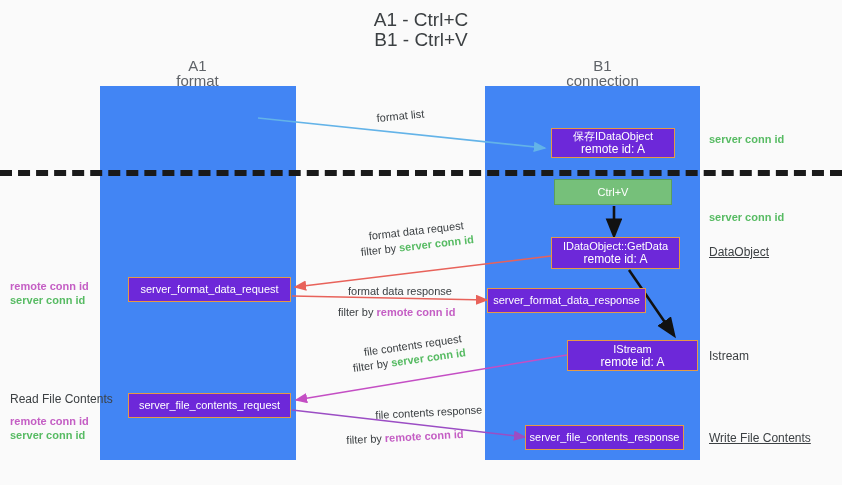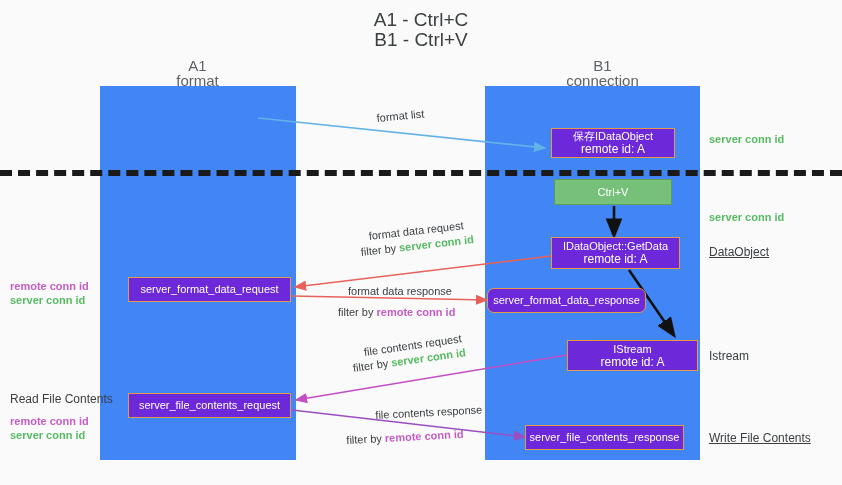--- a/index.html
+++ b/index.html
@@ -133,21 +133,21 @@
 
   <div class="box green" style="left:554px;top:179px;width:118px;height:26px;">
     <div>Ctrl+V</div>
   </div>
 
   <div class="box orange" style="left:551px;top:237px;width:129px;height:32px;">
     <div>IDataObject::GetData</div>
     <div class="l2">remote id: A</div>
   </div>
 
-  <div class="box orange" style="left:487px;top:288px;width:159px;height:25px;border-radius:7px;">
+  <div class="box orange" style="left:487px;top:288px;width:159px;height:25px;">
     <div>server_format_data_response</div>
   </div>
 
   <div class="box orange" style="left:567px;top:340px;width:131px;height:31px;">
     <div>IStream</div>
     <div class="l2">remote id: A</div>
   </div>
 
   <div class="box orange" style="left:525px;top:425px;width:159px;height:25px;">
     <div>server_file_contents_response</div>

